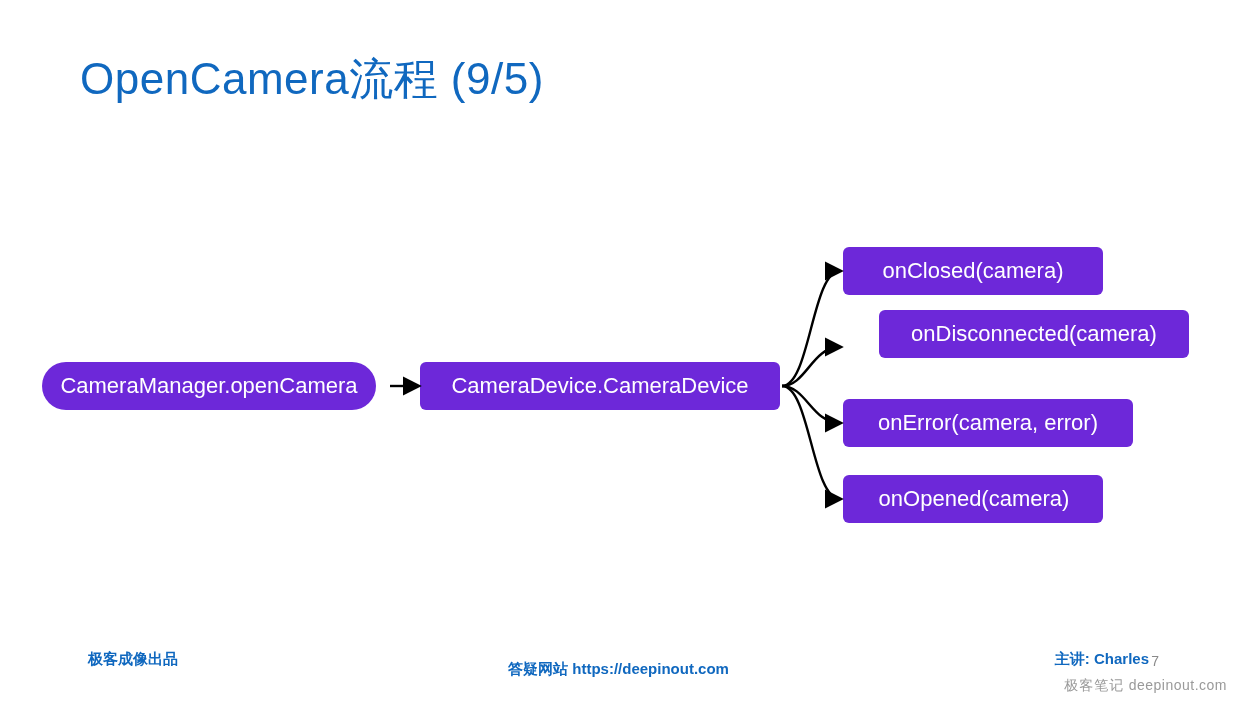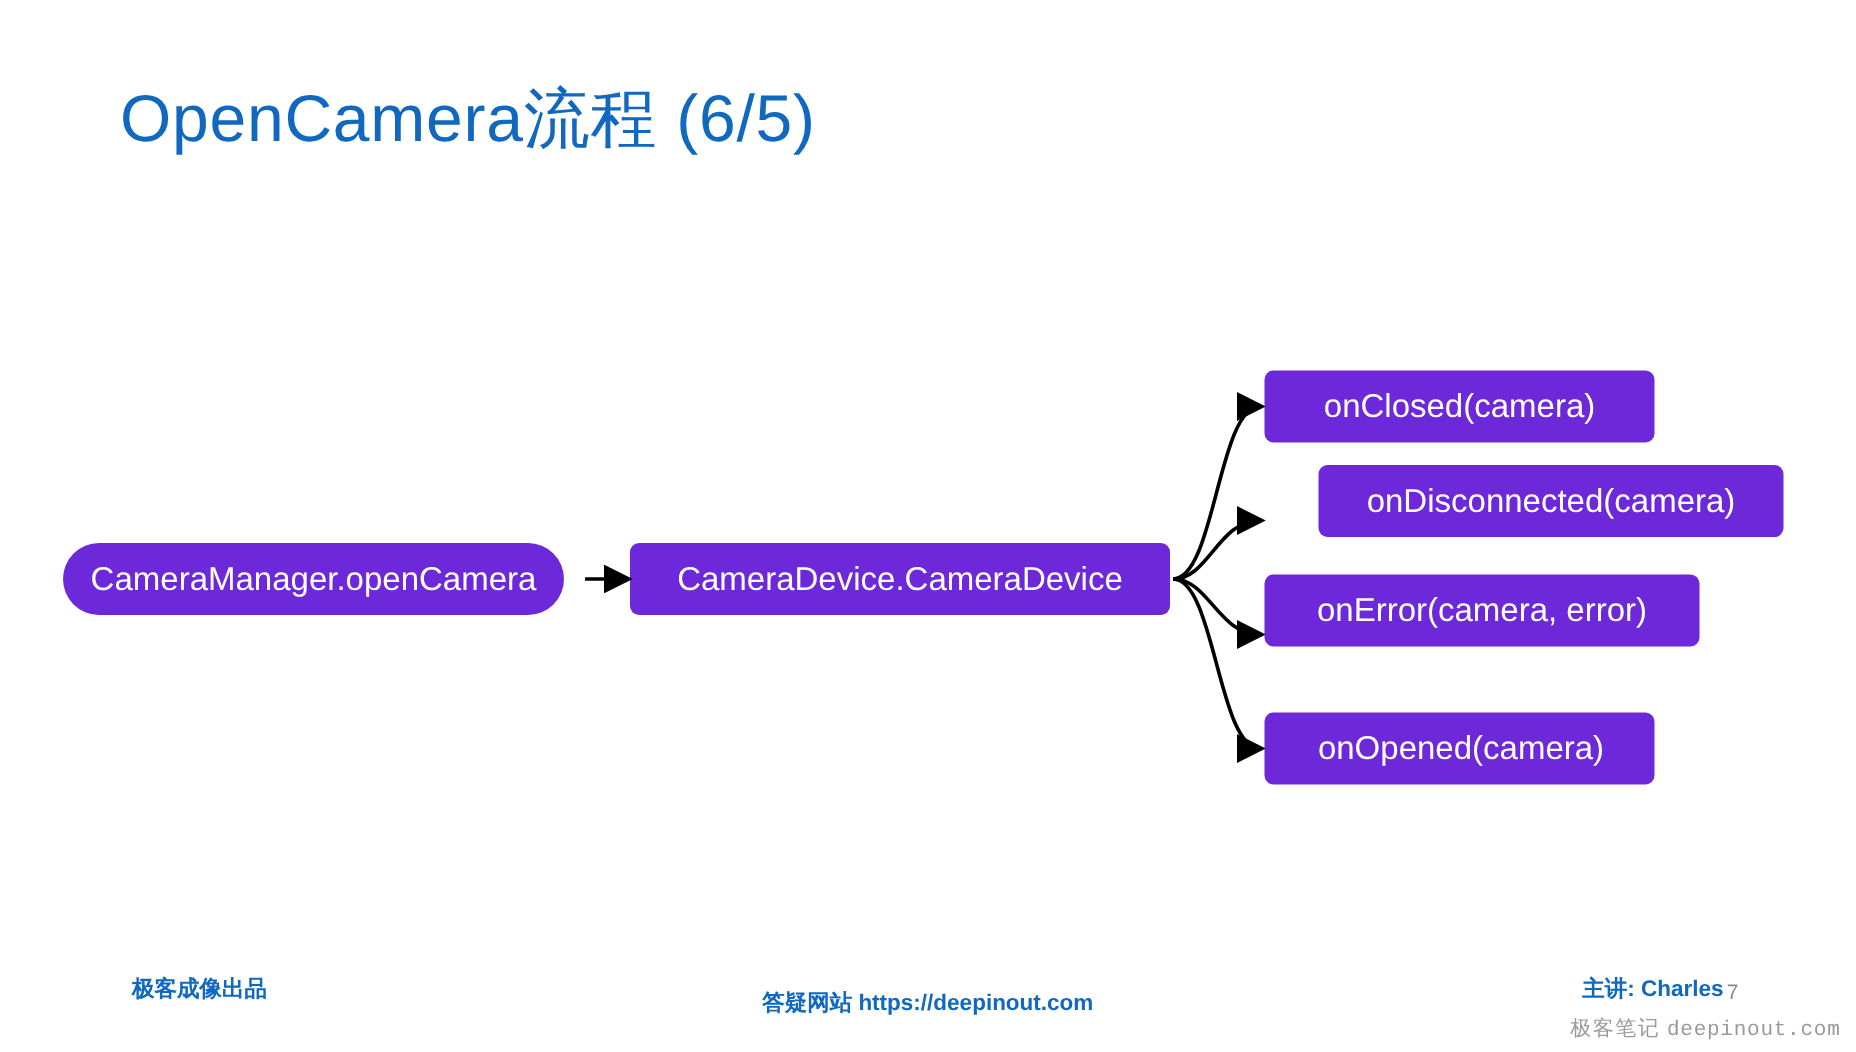--- a/index.html
+++ b/index.html
@@ -5,36 +5,36 @@
   * { box-sizing: border-box; margin: 0; padding: 0; }
   html, body { width: 1237px; height: 701px; background: #fff; font-family: "Helvetica Neue", Arial, "PingFang SC", "Microsoft YaHei", sans-serif; position: relative; overflow: hidden; }
   .title { position: absolute; left: 80px; top: 50px; font-size: 44px; font-weight: 300; color: #1068bf; letter-spacing: 0.5px; }
   .node { position: absolute; background: #6d28d9; color: #fff; font-size: 22px; border-radius: 6px; display: flex; align-items: center; justify-content: center; padding: 0 18px; white-space: nowrap; }
   svg.arrows { position: absolute; left: 0; top: 0; width: 1237px; height: 701px; pointer-events: none; }
   .footer-left { position: absolute; left: 88px; bottom: 32px; font-size: 15px; font-weight: 700; color: #1068bf; }
   .footer-center { position: absolute; left: 50%; transform: translateX(-50%); bottom: 22px; text-align: center; font-size: 15px; font-weight: 700; color: #1068bf; line-height: 1.35; }
   .footer-right { position: absolute; right: 88px; bottom: 32px; font-size: 15px; font-weight: 700; color: #1068bf; }
   .pagenum { position: absolute; right: 78px; bottom: 32px; font-size: 14px; color: #8a8a8a; }
   .watermark { position: absolute; right: 10px; bottom: 6px; font-size: 14px; color: #9a9a9a; font-family: "STKaiti", "KaiTi", cursive, serif; letter-spacing: 1px; }
-  .watermark .url { font-family: Liberation Mono, monospace; letter-spacing: 0.5px; margin-top: 16px; }
+  .watermark .url { font-family: Liberation Sans, sans-serif; letter-spacing: 0.5px; margin-top: 16px; }
 </style>
 </head>
 <body>
 
-<div class="title">OpenCamera流程 (6/5)</div>
+<div class="title">OpenCamera流程 (9/5)</div>
 
 <div class="node" style="left:42px; top:362px; width:334px; height:48px;border-radius:24px;">CameraManager.openCamera</div>
 
 <div class="node" style="left:420px; top:362px; width:360px; height:48px;">CameraDevice.CameraDevice</div>
 
 <div class="node" style="left:843px; top:247px; width:260px; height:48px;">onClosed(camera)</div>
 
 <div class="node" style="left:843px; top:310px; width:310px; height:48px;margin-left:36px;">onDisconnected(camera)</div>
 
-<div class="node" style="left:843px; top:383px; width:290px; height:48px;">onError(camera, error)</div>
+<div class="node" style="left:843px; top:399px; width:290px; height:48px;">onError(camera, error)</div>
 
 <div class="node" style="left:843px; top:475px; width:260px; height:48px;padding-left:20px;">onOpened(camera)</div>
 
 <svg class="arrows">
   <defs>
     <marker id="ah" viewBox="0 0 10 10" refX="8" refY="5" markerWidth="8" markerHeight="8" orient="auto-start-reverse">
       <path d="M 0 0 L 10 5 L 0 10 z" fill="#000"></path>
     </marker>
   </defs>
 

